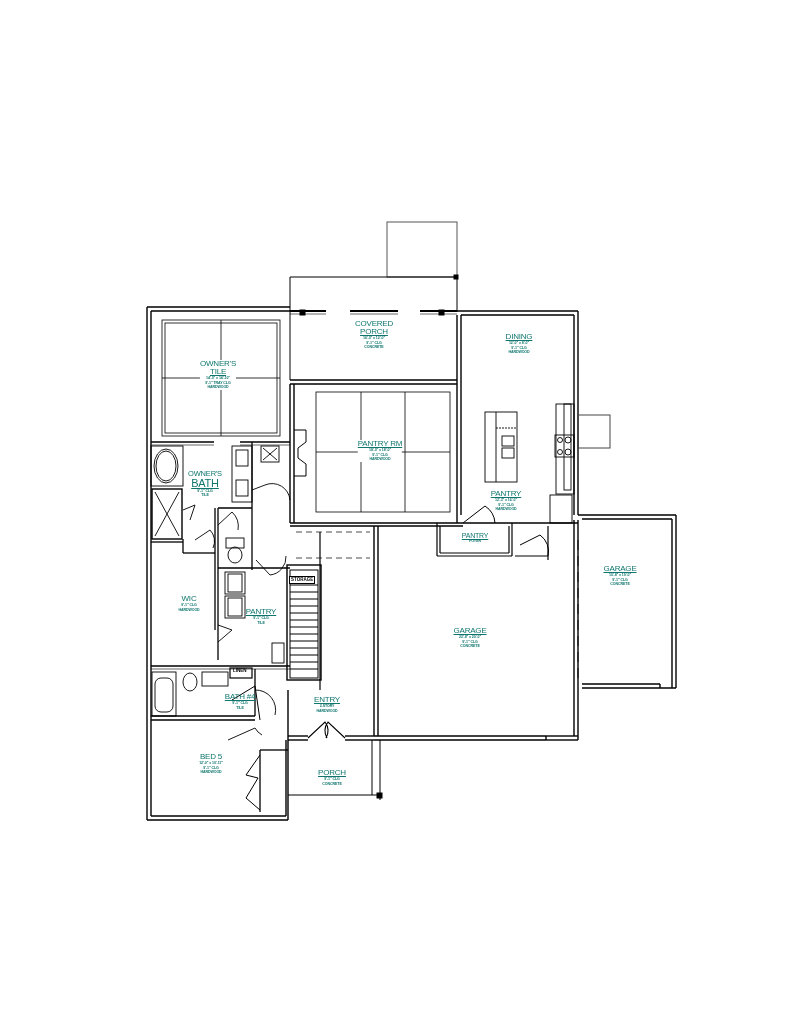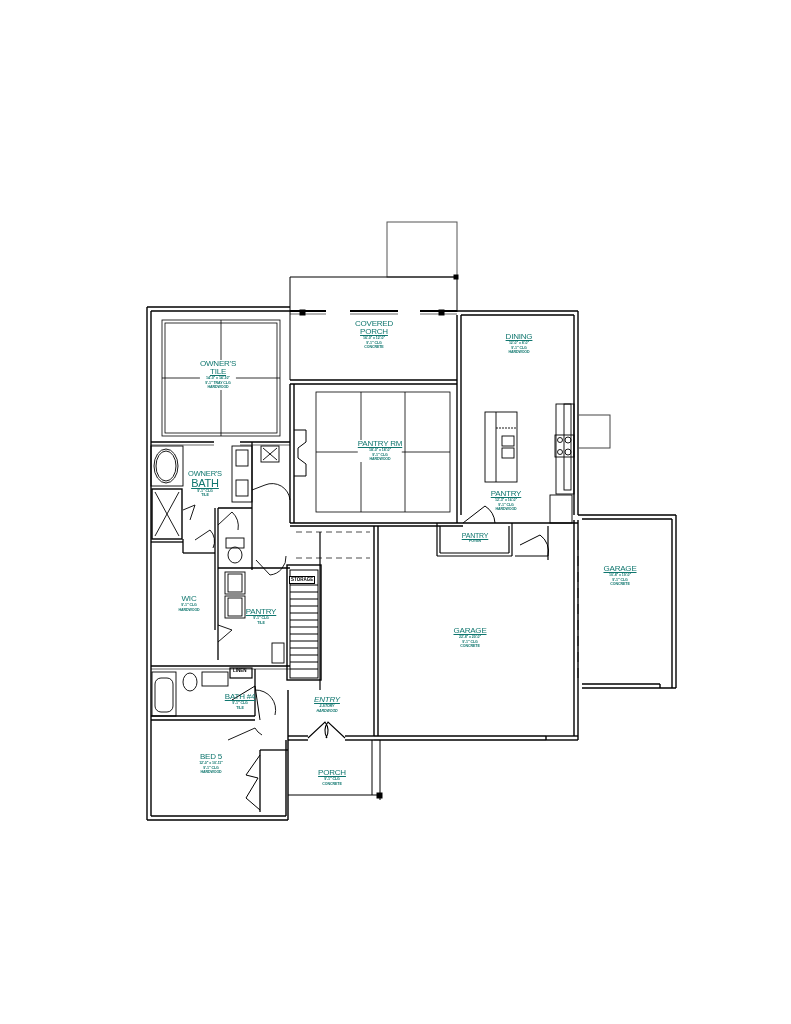--- a/index.html
+++ b/index.html
@@ -334,21 +334,21 @@
 <div class="lbl" style="left:212px;top:693px;margin-left:28px;">
   <span class="name">BATH #4</span>
   <span class="sub">9'-1" CLG</span>
   <span class="sub">TILE</span>
 </div>
 
 <div class="small-tag" style="left:232px;top:668px;border:none;background:transparent;">
   <span>LINEN</span>
 </div>
 
-<div class="lbl" style="left:327px;top:696px;font-style:italic;">
+<div class="lbl" style="left:327px;top:696px;">
   <span class="name">ENTRY</span>
   <span class="sub">2-STORY</span>
   <span class="sub">HARDWOOD</span>
 </div>
 
 <div class="lbl" style="left:332px;top:769px;">
   <span class="name">PORCH</span>
   <span class="sub">9'-1" CLG</span>
   <span class="sub">CONCRETE</span>
 </div>

